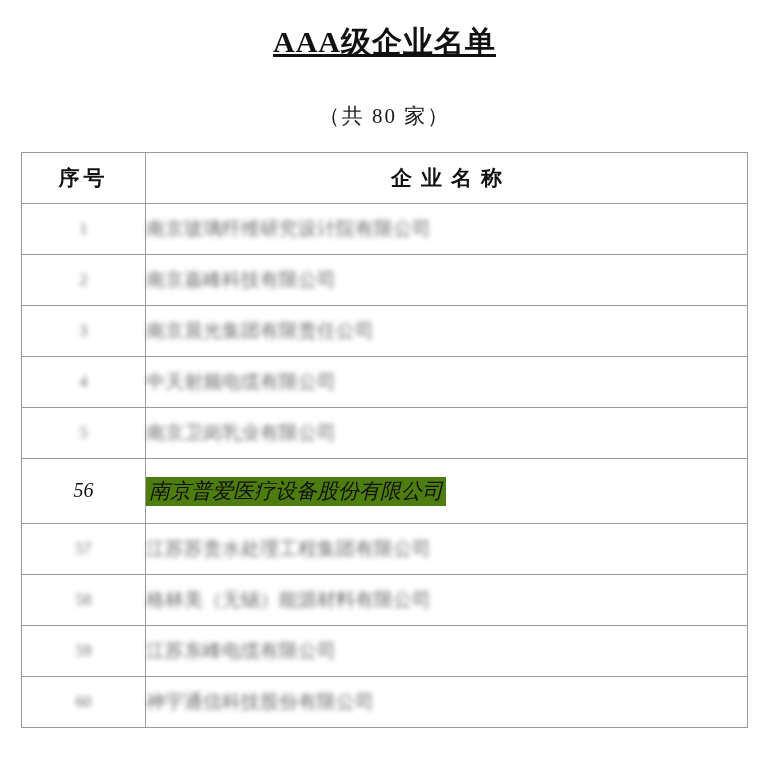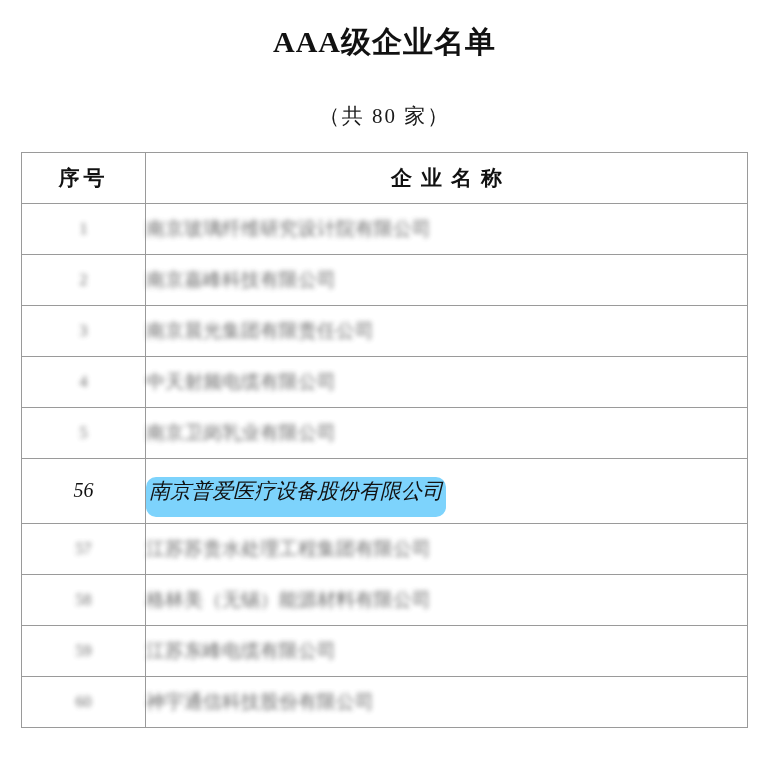--- a/index.html
+++ b/index.html
@@ -25,20 +25,21 @@
     font-family: "Liberation Serif", "DejaVu Serif", serif;
     font-weight: bold;
     font-size: 30px;
     line-height: 1.62;
     letter-spacing: 1px;
     padding-top: 18px;
     color: #111;
   }
   .doc-title .line2 {
     display: block;
+    text-decoration: underline;
   }
   .doc-subtitle {
     text-align: center;
     font-size: 21px;
     font-family: "Liberation Serif", "DejaVu Serif", serif;
     letter-spacing: 2px;
     margin-top: 35px;
     margin-bottom: 22px;
     color: #1a1a1a;
   }
@@ -95,23 +96,23 @@
   }
   tr.blurred td.idx { font-size: 16px; }
   tr.blurred td.name { font-size: 19px; }
 
   
   tr.focus td.idx {
     font-size: 20px;
     color: #111;
   }
   tr.focus td.name span.hl {
-    background: #7dd3fc;
-    padding: 2px 3px 14px 3px;
-    border-radius: 10px;
+    background: #4d7c0f;
+    padding: 2px 3px 3px 3px;
+    border-radius: 0;
     color: #111;
     font-size: 21px;
   }
   tr.focus { height: 64px; font-style: italic; }
   tr.focus td { height: 64px; }
   .bottom-fade {
     position: absolute;
     left: 0;
     bottom: 0;
     width: 769px;

